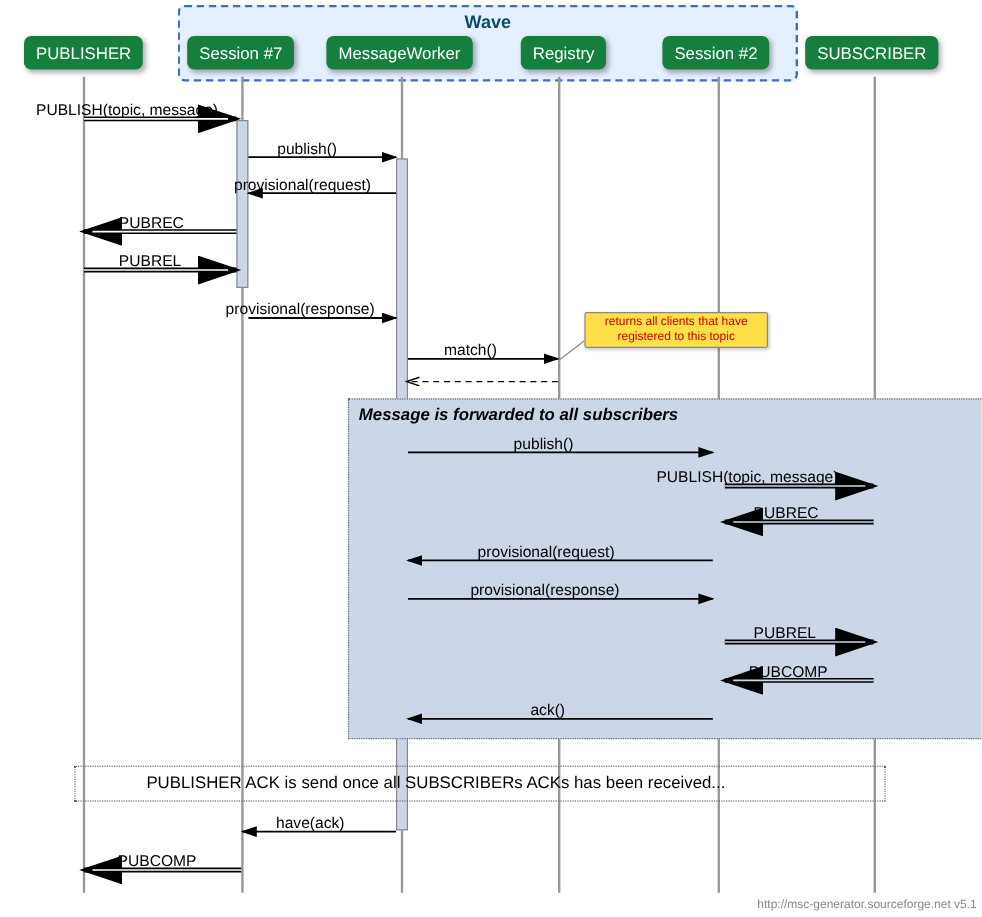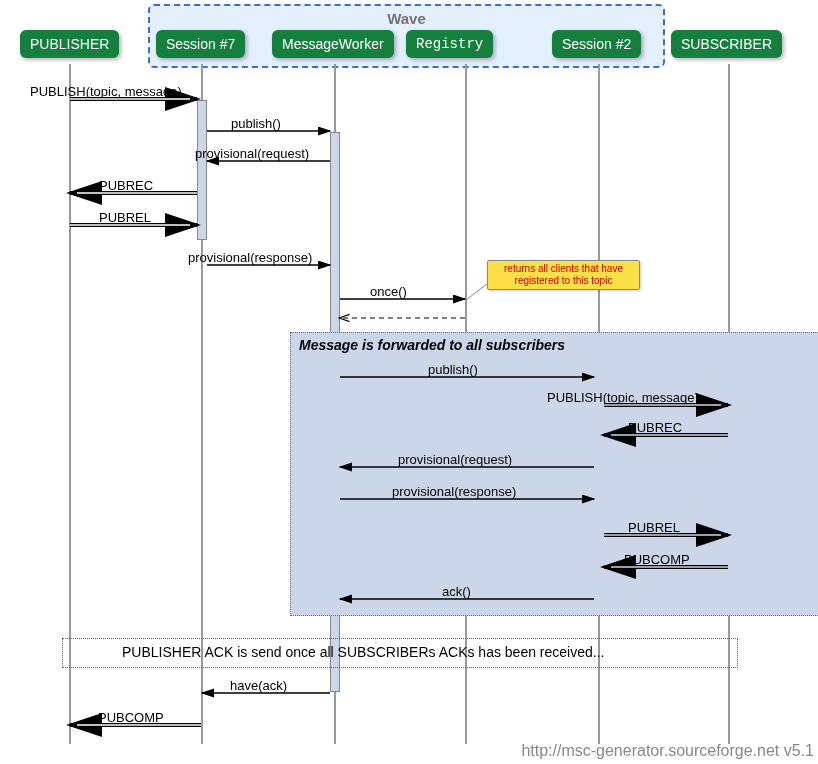--- a/index.html
+++ b/index.html
@@ -18,21 +18,21 @@
     height: 764px;
   }
   .wave-box {
     position: absolute;
     border: 2px dashed #3b6fc7;
     background: #e4efff;
     border-radius: 6px;
     box-sizing: border-box;
   }
   .wave-title {
-    color: #737373;
+    color: #0c4a6e;
     font-weight: bold;
     text-align: center;
     font-size: 15px;
     padding-top: 4px;
   }
   .participant {
     position: absolute;
     background: #15803d;
     color: #fff;
     font-size: 14px;
@@ -84,38 +84,38 @@
     box-shadow: 1px 1px 3px rgba(0,0,0,0.2);
     line-height: 1.2;
   }
   .diag-box {
     position: absolute;
     border: 1px dotted #666;
     box-sizing: border-box;
   }
   .footer {
     position: absolute;
-    font-size: 16px;
+    font-size: 10px;
     color: #888;
   }
   svg { position: absolute; top: 0; left: 0; pointer-events: none; }
 </style>
 </head>
 <body>
 
 <div class="canvas">
 
   <div class="wave-box" style="left:148px; top:4px; width:517px; height:64px;">
     <div class="wave-title">Wave</div>
   </div>
 
   <div class="participant" style="left:20px; top:30px;">PUBLISHER</div>
   <div class="participant" style="left:156px; top:30px;">Session #7</div>
   <div class="participant" style="left:272px; top:30px;">MessageWorker</div>
-  <div class="participant" style="left:406px; top:30px;font-family:Liberation Mono, monospace;">Registry</div>
+  <div class="participant" style="left:434px; top:30px;">Registry</div>
   <div class="participant" style="left:552px; top:30px;">Session #2</div>
   <div class="participant" style="left:671px; top:30px;">SUBSCRIBER</div>
 
   <div class="lifeline" style="left:69px; top:64px; height:680px;"></div>
   <div class="lifeline" style="left:201px; top:64px; height:680px;"></div>
   <div class="lifeline" style="left:334px; top:64px; height:680px;"></div>
   <div class="lifeline" style="left:465px; top:64px; height:680px;"></div>
   <div class="lifeline" style="left:598px; top:64px; height:680px;"></div>
   <div class="lifeline" style="left:728px; top:64px; height:680px;"></div>
 
@@ -131,21 +131,21 @@
 
   <div class="diag-box" style="left:62px; top:638px; width:676px; height:30px;"></div>
   <div class="label" style="left:122px; top:644px; font-size:14px;">PUBLISHER ACK is send once all SUBSCRIBERs ACKs has been received...</div>
 
   <div class="label" style="left:30px; top:84px;">PUBLISH(topic, message)</div>
   <div class="label" style="left:231px; top:116px;">publish()</div>
   <div class="label" style="left:195px; top:146px;">provisional(request)</div>
   <div class="label" style="left:99px; top:178px;">PUBREC</div>
   <div class="label" style="left:99px; top:210px;">PUBREL</div>
   <div class="label" style="left:188px; top:250px;">provisional(response)</div>
-  <div class="label" style="left:370px; top:284px;">once()</div>
+  <div class="label" style="left:370px; top:284px;">match()</div>
   <div class="label" style="left:428px; top:362px;">publish()</div>
   <div class="label" style="left:547px; top:390px;">PUBLISH(topic, message)</div>
   <div class="label" style="left:628px; top:420px;">PUBREC</div>
   <div class="label" style="left:398px; top:452px;">provisional(request)</div>
   <div class="label" style="left:392px; top:484px;">provisional(response)</div>
   <div class="label" style="left:628px; top:520px;">PUBREL</div>
   <div class="label" style="left:624px; top:552px;">PUBCOMP</div>
   <div class="label" style="left:442px; top:584px;">ack()</div>
   <div class="label" style="left:230px; top:678px;">have(ack)</div>
   <div class="label" style="left:98px; top:710px;">PUBCOMP</div>

